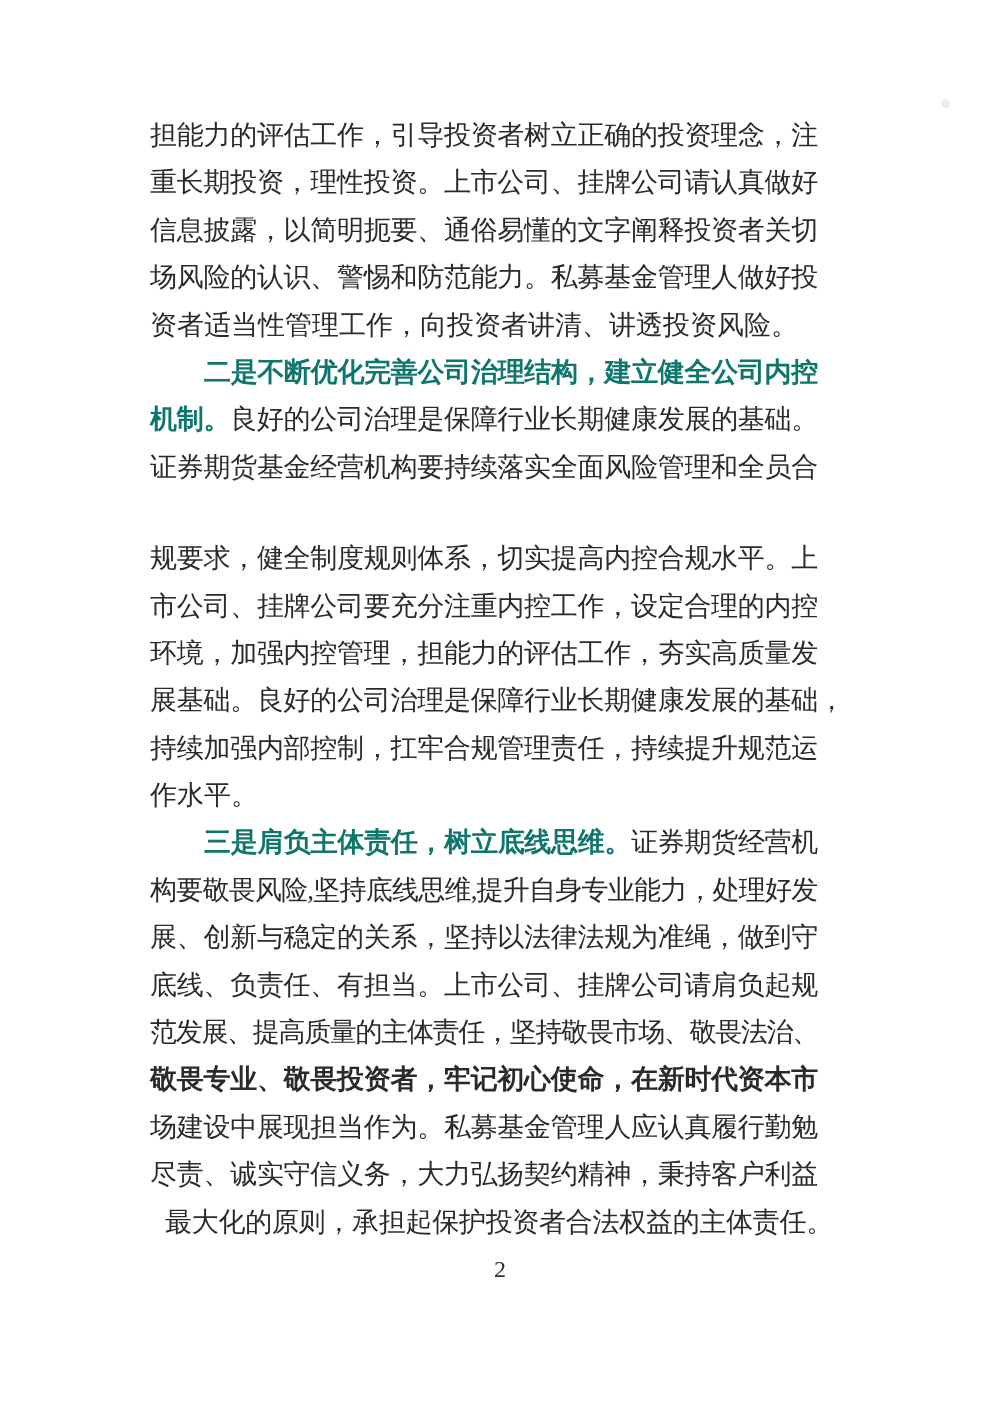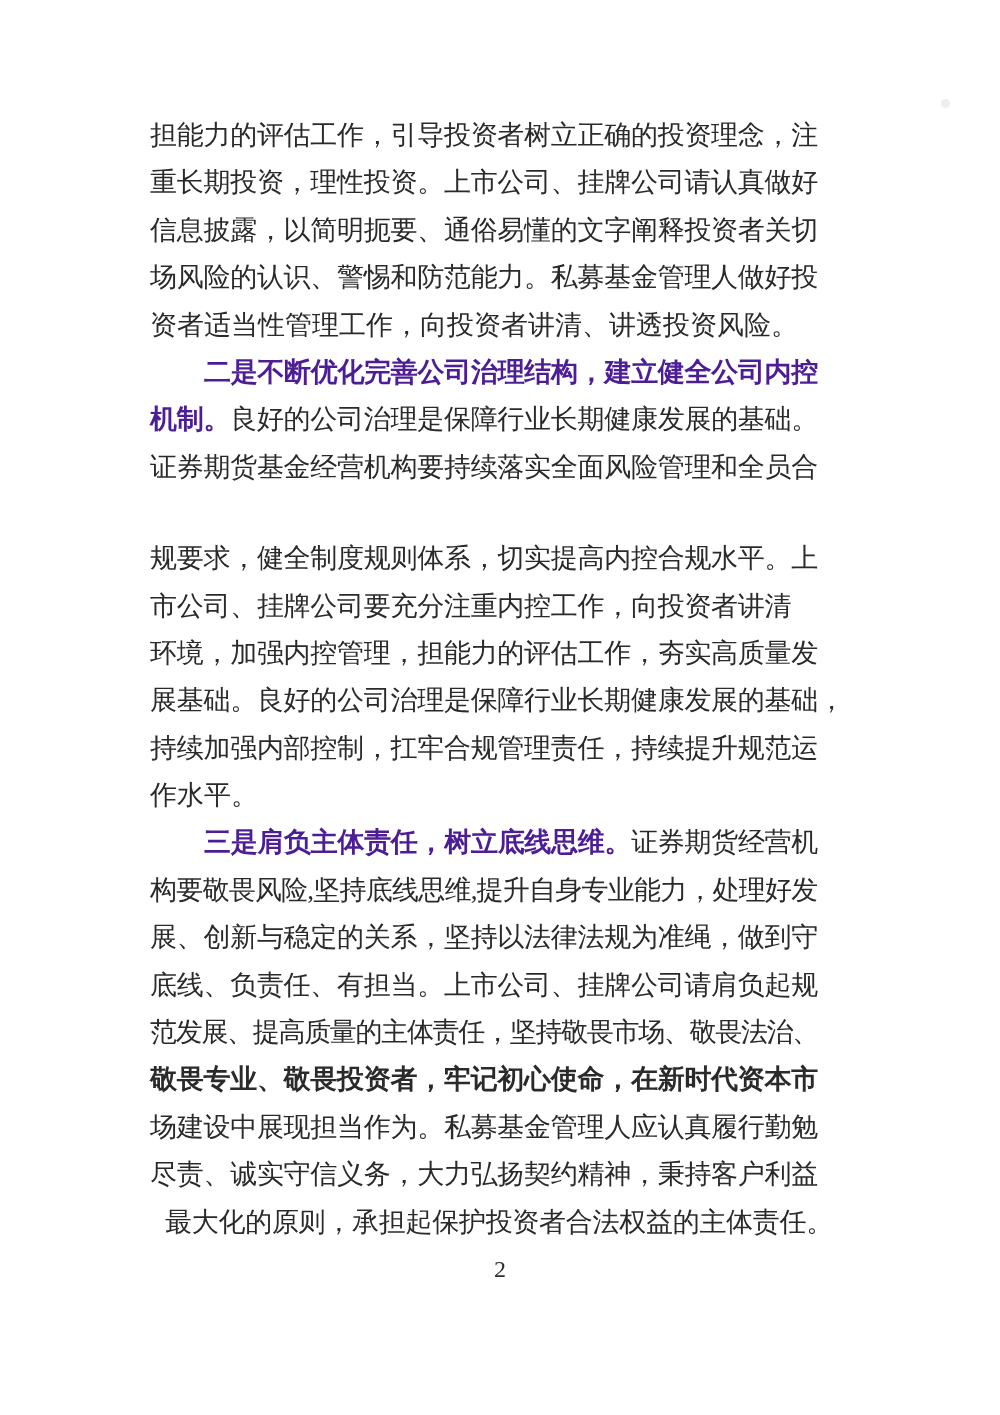--- a/index.html
+++ b/index.html
@@ -19,21 +19,21 @@
     width: 668px;
     font-size: 27px;
     line-height: 47.4px;
     color: #2a2a2a;
   }
   .line {
     white-space: nowrap;
     height: 47.4px;
   }
   .line.indent { text-indent: 54px; }
-  .bold { font-weight: 700; color: #4c1d95; }
+  .bold { font-weight: 700; color: #0f766e; }
   .page-number {
     position: absolute;
     top: 1252px;
     left: 0;
     width: 100%;
     text-align: center;
     font-size: 24px;
     line-height: 34px;
     color: #2f2f2f;
     font-family: "Liberation Serif", serif;
@@ -55,21 +55,21 @@
   <div class="doc-text" style="color: rgb(42, 42, 42);">
       <div class="line fit" style="letter-spacing: -0.28px;"><span>担能力的评估工作，引导投资者树立正确的投资理念，注</span></div>
       <div class="line fit" style="letter-spacing: -0.28px;"><span>重长期投资，理性投资。上市公司、挂牌公司请认真做好</span></div>
       <div class="line fit" style="letter-spacing: -0.28px;"><span>信息披露，以简明扼要、通俗易懂的文字阐释投资者关切</span></div>
       <div class="line fit" style="letter-spacing: -0.28px;"><span>场风险的认识、警惕和防范能力。私募基金管理人做好投</span></div>
       <div class="line natural"><span>资者适当性管理工作，向投资者讲清、讲透投资风险。</span></div>
       <div class="line indent fit" style="letter-spacing: -0.304348px;"><span class="bold">二是不断优化完善公司治理结构，建立健全公司内控</span></div>
       <div class="line fit" style="letter-spacing: -0.28px;"><span class="bold">机制。</span><span>良好的公司治理是保障行业长期健康发展的基础。</span></div>
       <div class="line fit" style="letter-spacing: -0.28px;"><span>证券期货基金经营机构要持续落实全面风险管理和全员合</span></div>
       <div class="line fit" style="letter-spacing: -0.28px; margin-top: 44px;"><span>规要求，健全制度规则体系，切实提高内控合规水平。上</span></div>
-      <div class="line fit" style="letter-spacing: -0.28px;"><span>市公司、挂牌公司要充分注重内控工作，向投资者讲清</span></div>
+      <div class="line fit" style="letter-spacing: -0.28px;"><span>市公司、挂牌公司要充分注重内控工作，设定合理的内控</span></div>
       <div class="line fit" style="letter-spacing: -0.28px;"><span>环境，加强内控管理，担能力的评估工作，夯实高质量发</span></div>
       <div class="line fit" style="letter-spacing: -0.28px;"><span>展基础。良好的公司治理是保障行业长期健康发展的基础，</span></div>
       <div class="line fit" style="letter-spacing: -0.28px;"><span>持续加强内部控制，扛牢合规管理责任，持续提升规范运</span></div>
       <div class="line natural"><span>作水平。</span></div>
       <div class="line indent fit" style="letter-spacing: -0.304348px;"><span class="bold">三是肩负主体责任，树立底线思维。</span><span>证券期货经营机</span></div>
       <div class="line fit" style="letter-spacing: -0.777778px;"><span>构要敬畏风险,坚持底线思维,提升自身专业能力，处理好发</span></div>
       <div class="line fit" style="letter-spacing: -0.28px;"><span>展、创新与稳定的关系，坚持以法律法规为准绳，做到守</span></div>
       <div class="line fit" style="letter-spacing: -0.28px;"><span>底线、负责任、有担当。上市公司、挂牌公司请肩负起规</span></div>
       <div class="line fit" style="letter-spacing: -1.30769px;"><span>范发展、提高质量的主体责任，坚持敬畏市场、敬畏法治、</span></div>
       <div class="line fit" style="letter-spacing: -0.28px; font-weight: bold;"><span>敬畏专业、敬畏投资者，牢记初心使命，在新时代资本市</span></div>

